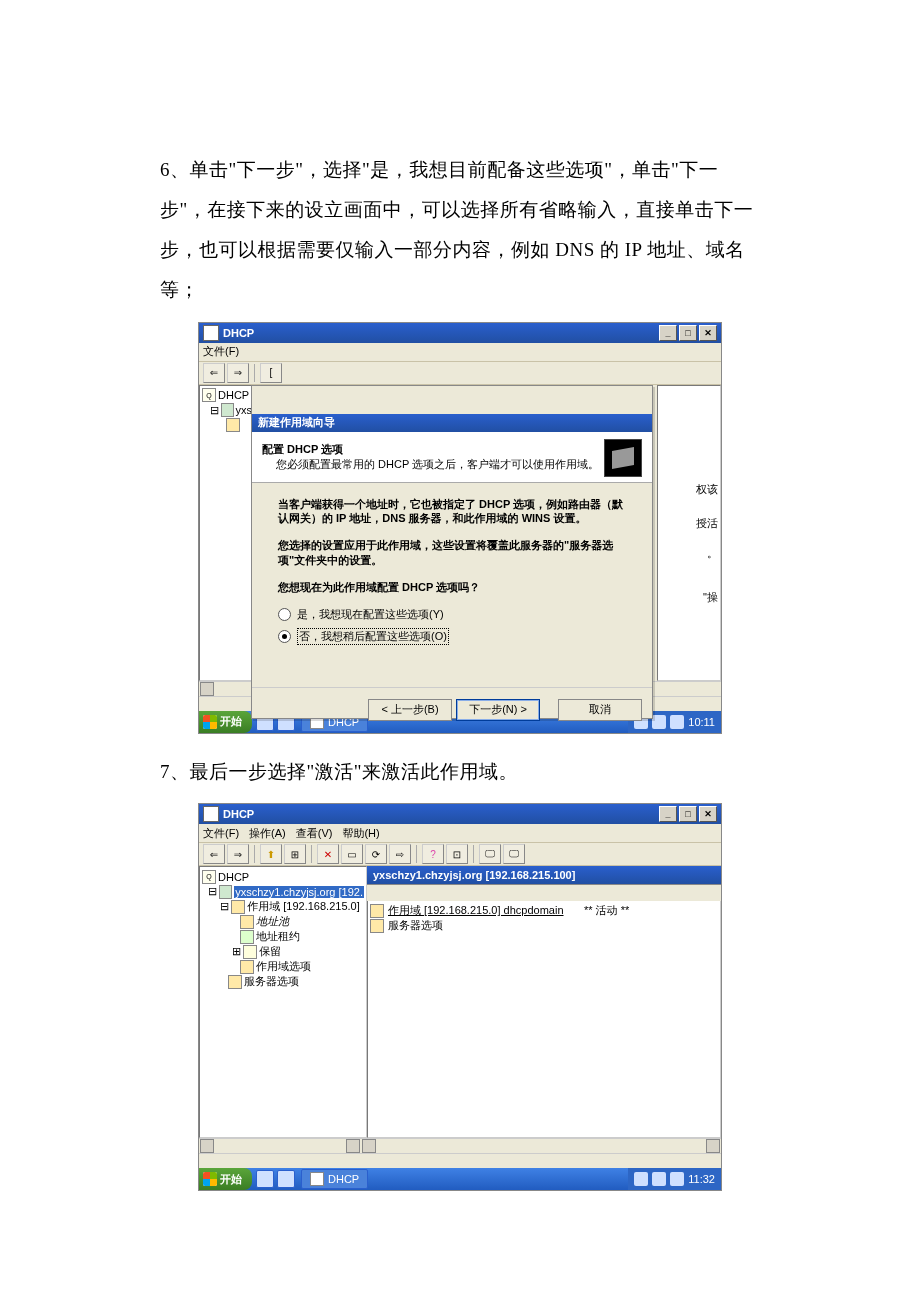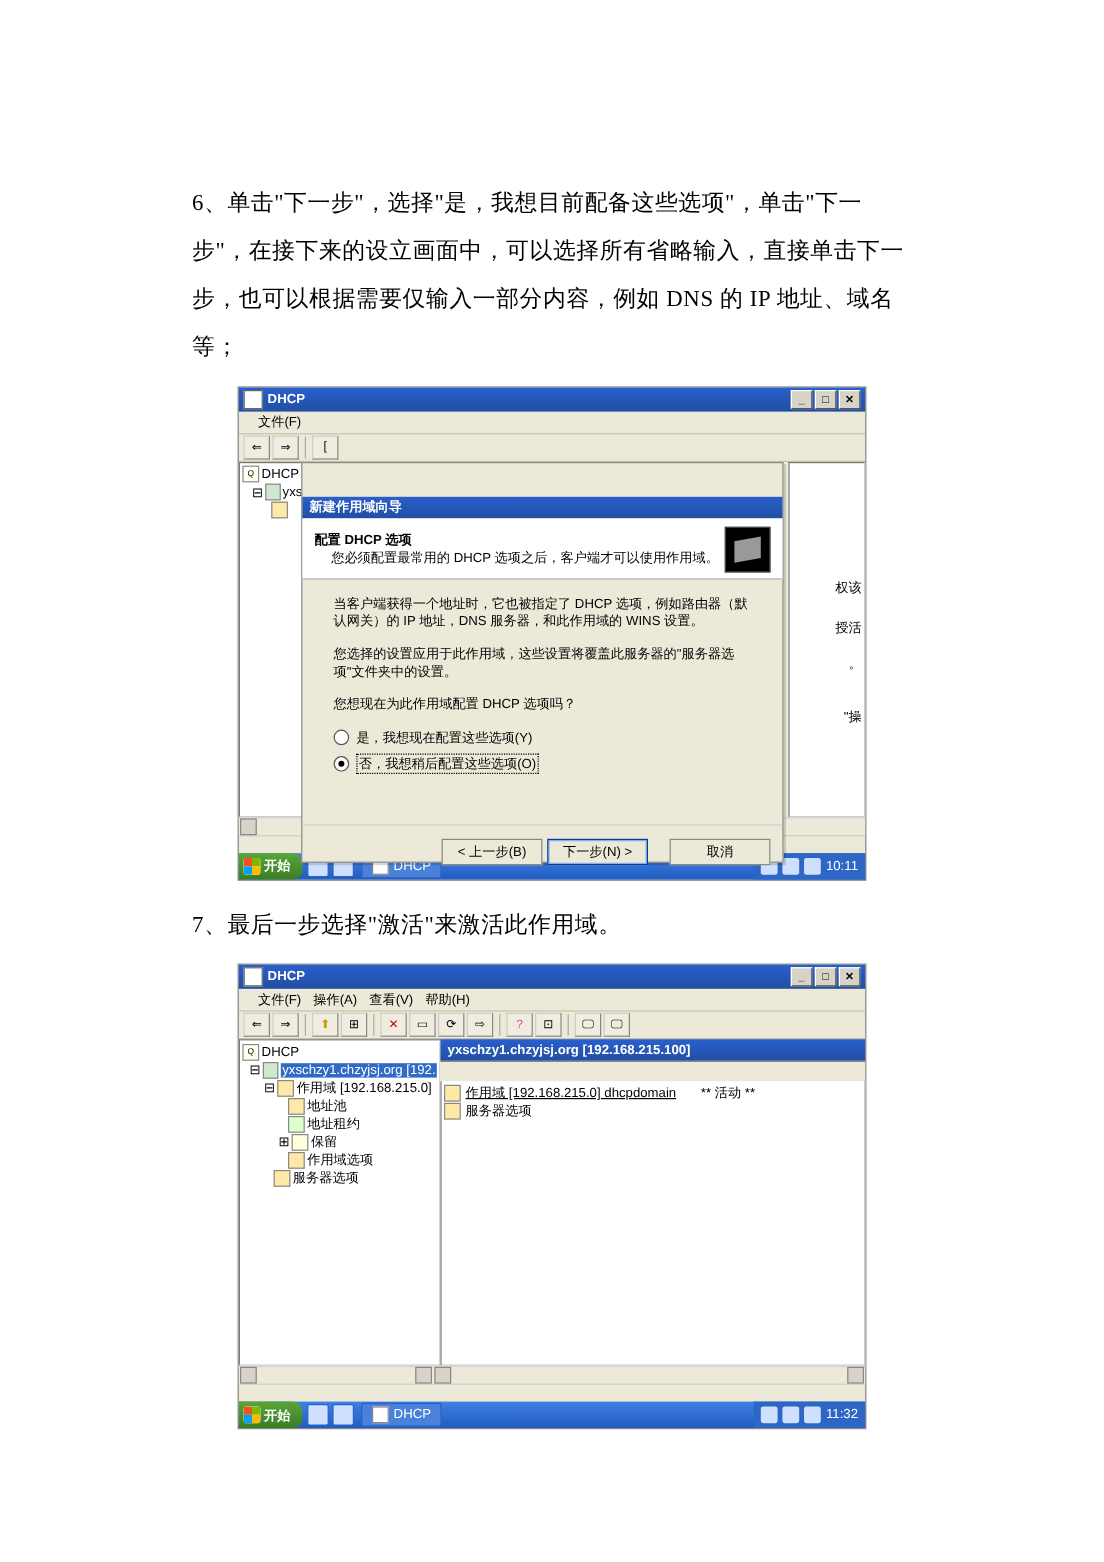--- a/index.html
+++ b/index.html
@@ -3,40 +3,40 @@
 <meta charset="utf-8">
 <style>
   body { margin:0; background:#fff; font-family:"SimSun","宋体",serif; }
   .page { width:920px; margin:0 auto; padding-top:150px; }
   .body-text { margin:0 160px 12px 160px; font-size:19px; line-height:2.1; color:#000; letter-spacing:0.5px; }
   .screenshot { width:524px; margin:8px auto 18px auto; background:#ECE9D8; border:1px solid #888; font-family:"Tahoma","SimSun",sans-serif; font-size:11px; color:#000; box-sizing:border-box; }
   .titlebar { height:20px; background:linear-gradient(#2a5fcd,#214fa3); color:#fff; display:flex; align-items:center; padding:0 4px; font-weight:bold; font-size:11px; }
   .titlebar .icon { width:14px; height:14px; background:#fff; border:1px solid #666; margin-right:4px; font-size:8px; display:flex; align-items:center; justify-content:center; }
   .titlebar .spacer{flex:1;}
   .winbtn { width:16px; height:14px; background:#d7d3c7; border:1px solid #fff; border-right-color:#555; border-bottom-color:#555; margin-left:2px; display:flex; align-items:center; justify-content:center; color:#000; font-size:9px; font-family:"Arial"; font-weight:bold;}
-  .menubar { height:18px; display:flex; align-items:center; padding:0 16px; border-bottom:1px solid #c9c2a7; }
+  .menubar { height:18px; display:flex; align-items:center; padding:0 4px; border-bottom:1px solid #c9c2a7; }
   .menubar span { margin-right:10px; }
   .toolbar { height:22px; display:flex; align-items:center; padding:0 4px; gap:2px; border-bottom:1px solid #c9c2a7;}
   .tbtn { width:20px; height:18px; border:1px solid #ccc; border-right-color:#888; border-bottom-color:#888; background:#f0ede0; display:flex; align-items:center; justify-content:center; font-size:10px;}
   .tsep{ width:1px; height:18px; background:#aaa; margin:0 3px;}
   .content1 { display:flex; height:296px; position:relative; }
   .tree { width:50px; background:#fff; border:1px inset #ccc; margin:0; padding:2px; overflow:hidden;}
   .tree-row{display:flex; align-items:center; gap:2px; height:15px; white-space:nowrap;}
   .tree-icon{width:12px; height:12px; border:1px solid #888; background:#ffe; font-size:7px; display:inline-flex; align-items:center; justify-content:center;}
   .tree-icon.green{background:#cfe8cf;}
   .tree-icon.folder{background:#ffe9a8;}
   .wizard { position:absolute; left:52px; top:0; width:400px; background:#ECE9D8; border:1px solid #888; box-shadow:2px 2px 0 rgba(0,0,0,.15); }
   .wiz-title { height:18px; background:linear-gradient(#2a5fcd,#214fa3); color:#fff; display:flex; align-items:center; padding:0 6px; font-weight:bold; font-size:11px;margin-top:28px;}
   .wiz-head { height:50px; background:#fff; border-bottom:1px solid #aaa; display:flex; align-items:center; padding:0 10px; position:relative;}
   .wiz-head .htext { font-size:11px; }
   .wiz-head .htext .bold{font-weight:bold;}
   .wiz-head .hicon { position:absolute; right:10px; top:7px; width:36px; height:36px; background:#000; border:1px solid #444; display:flex; align-items:center; justify-content:center;}
   .wiz-head .hicon::before{content:""; width:22px; height:18px; background:#999; transform:skewY(-10deg);}
   .wiz-body { padding:14px 26px 10px 26px; height:180px; font-size:11px; }
-  .wiz-body p{ margin:0 0 12px 0; line-height:1.35;}
+  .wiz-body p{ margin:0 0 12px 0; line-height:1.35;font-weight:bold;}
   .radio-row{ display:flex; align-items:center; gap:6px; margin:6px 0; font-size:11px;}
   .radio{ width:11px; height:11px; border:1px solid #555; border-radius:50%; background:#fff; display:inline-flex; align-items:center; justify-content:center;}
   .radio.selected::after{content:""; width:5px; height:5px; background:#000; border-radius:50%;}
   .dotted{border:1px dotted #000; padding:0 1px;}
   .wiz-btns{ height:30px; border-top:1px solid #ccc; display:flex; align-items:center; justify-content:flex-end; padding:0 10px; gap:4px;}
   .stdbtn{ min-width:70px; height:20px; border:1px solid #888; background:#ECE9D8; font-size:11px; padding:0 6px; display:inline-flex; align-items:center; justify-content:center;margin-top:14px;}
   .stdbtn.default{border:1px solid #003c9a; box-shadow:inset 0 0 0 1px #89ade8;}
   .rightpane1 { flex:1; margin-left:402px; background:#fff; border:1px inset #ccc; padding:8px; font-size:11px; overflow:hidden; position:relative;}
   .rp1-text{position:absolute; right:2px; font-size:11px;}
   .hscroll{ height:14px; background:#ECE9D8; border-top:1px solid #ccc; display:flex; align-items:center;}
@@ -218,21 +218,21 @@
         <div class="tree-row" style="padding-left:6px;">
             <span>⊟</span>
             <span class="tree-icon green"></span>
             <span class="sel">yxschzy1.chzyjsj.org [192.</span>
           </div>
         <div class="tree-row" style="padding-left:18px;">
             <span>⊟</span>
             <span class="tree-icon folder"></span>
             <span>作用域 [192.168.215.0]</span>
           </div>
-        <div class="tree-row" style="padding-left:38px;">
+        <div class="tree-row" style="padding-left:38px;font-style:italic;">
             <span class="tree-icon folder"></span>
             <span>地址池</span>
           </div>
         <div class="tree-row" style="padding-left:38px;">
             <span class="tree-icon" style="background:#dfc;"></span>
             <span>地址租约</span>
           </div>
         <div class="tree-row" style="padding-left:30px;">
             <span>⊞</span>
             <span class="tree-icon" style="background:#ffd;"></span>

